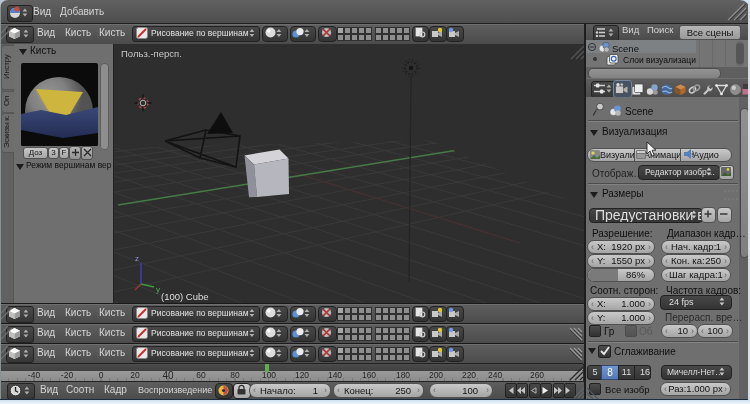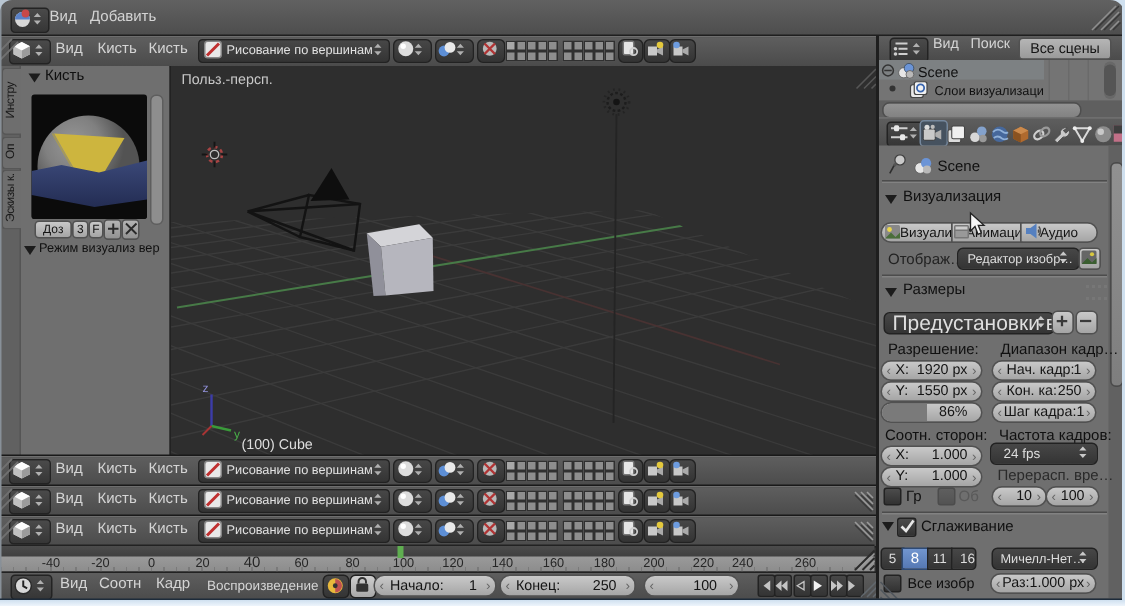--- a/index.html
+++ b/index.html
@@ -165,21 +165,21 @@
     <path d="M3.5 0v7M0 3.5h7" stroke="#2a2a2a" stroke-width="1.3"></path>
   </svg>
 <div class="pill" style="left:81px;top:146px;width:10px;height:12px;border-radius:3px;background:linear-gradient(#b4b4b4,#929292)"></div>
 <svg class="abs" style="left:84px;top:149px" width="7" height="7">
     <path d="M0 0 7 7M7 0 0 7" stroke="#2a2a2a" stroke-width="1.3"></path>
   </svg>
 <div class="abs" style="left:100px;top:63px;width:7px;height:85px;background:#8e8e8e;border:1px solid #5e5e5e;border-radius:4px"></div>
 <svg class="abs" style="left:16px;top:163px" width="8" height="8">
     <path d="M0 1h8L4 7z" fill="#1c1c1c"></path>
   </svg>
-<div class="lab" style="left:26px;top:160px;font-size:8.5px">Режим визуализ вер</div>
+<div class="lab" style="left:26px;top:160px;font-size:8.5px">Режим вершинам вер</div>
 <div class="abs" style="left:113px;top:44px;width:1px;height:260px;background:#222"></div>
 <svg class="abs" style="left:114px;top:44px;overflow:hidden" width="472" height="260" viewBox="114 44 472 260">
 <rect x="114" y="44" width="472" height="260" fill="#2e2e2e"></rect>
 <defs>
       <clipPath id="gclip">
         <path d="M114 148 L430 140 L586 208 V304 H114z"></path>
       </clipPath>
     </defs>
 <g clip-path="url(#gclip)">
       <path d="M114 147.0 L586 91.6" stroke="#3b3b3b" stroke-width="0.9"></path>

